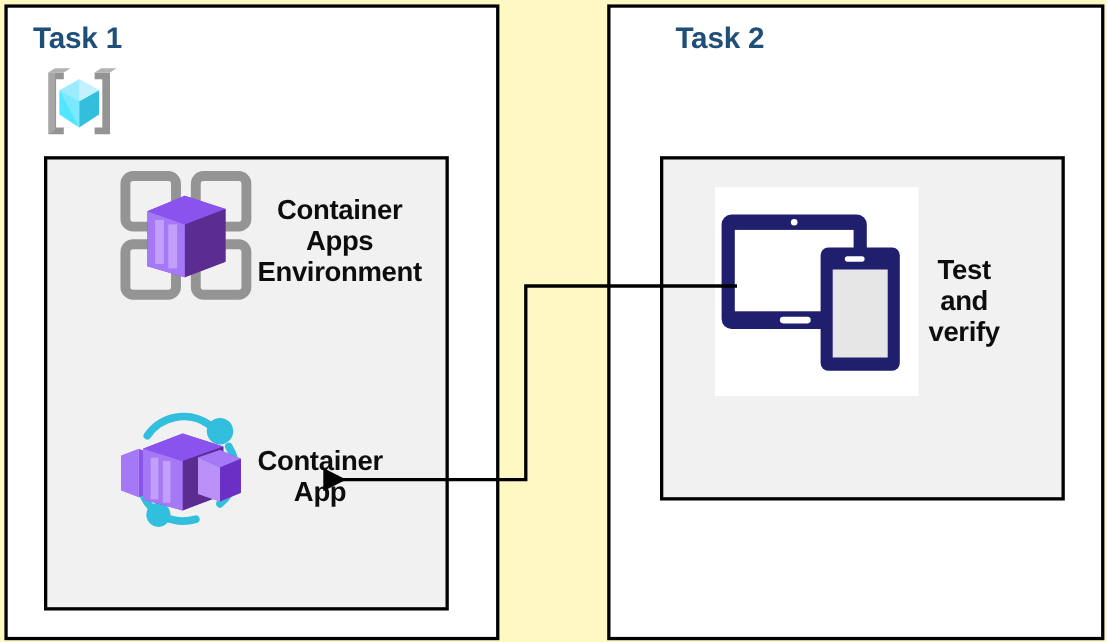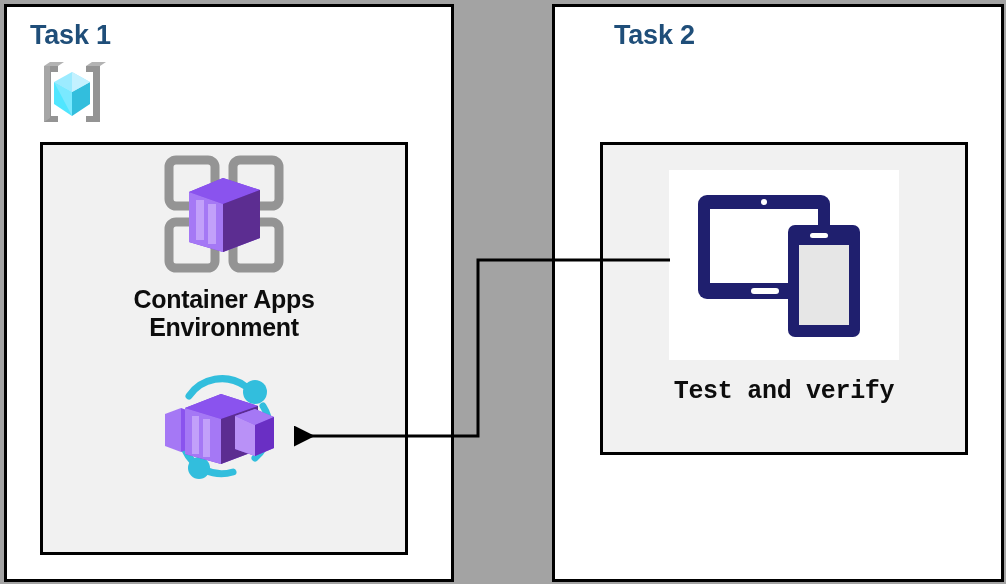--- a/index.html
+++ b/index.html
@@ -7,21 +7,21 @@
     padding: 0;
     background: #ffffff;
   }
   body {
     font-family: "Liberation Sans", sans-serif;
   }
   #canvas {
     position: relative;
     width: 1006px;
     height: 584px;
-    background: #a3a3a3;
+    background: #fef9c3;
     overflow: hidden;
   }
 
   
   .task-panel {
     position: absolute;
     background: #ffffff;
     border: 3px solid #000000;
     box-sizing: border-box;
   }
@@ -63,21 +63,21 @@
     border: 3px solid #000000;
     box-sizing: border-box;
   }
   #task1-inner { left: 40px;  top: 142px; width: 368px; height: 413px; }
   #task2-inner { left: 600px; top: 142px; width: 368px; height: 313px; }
 
   
   .node {
     position: absolute;
     display: flex;
-    flex-direction: column;
+    flex-direction: row;
     align-items: center;
   }
   .node-label {
     font-size: 25px;
     font-weight: bold;
     color: #0d0d0d;
     text-align: center;
     line-height: 1.12;
     letter-spacing: -0.3px;
     white-space: pre-line;
@@ -91,21 +91,21 @@
 
   #node-test     { left: 650px; top: 170px; width: 268px; }
   #node-test .icon-backdrop {
     background: #ffffff;
     width: 230px;
     height: 190px;
     display: flex;
     align-items: center;
     justify-content: center;
   }
-  #node-test .node-label { margin-top: 18px; font-family: Liberation Mono, monospace; }
+  #node-test .node-label { margin-top: 18px; }
 
   
   #connector {
     position: absolute;
     left: 0;
     top: 0;
     width: 1006px;
     height: 584px;
     pointer-events: none;
   }
@@ -186,20 +186,21 @@
         <path d="M26 36 L62 47 L62 92 L26 82 Z" fill="#A578F5"></path>
         <rect x="33" y="44" width="7" height="38" fill="#C7A7FA" opacity="0.85"></rect>
         <rect x="44" y="47" width="7" height="38" fill="#C7A7FA" opacity="0.85"></rect>
 
         <path d="M76 44 L96 37 L115 45 L115 76 L96 84 L76 77 Z" fill="#8A53EE"></path>
         <path d="M76 44 L96 37 L115 45 L96 53 Z" fill="#A578F5"></path>
         <path d="M96 53 L115 45 L115 76 L96 84 Z" fill="#6A2FC4"></path>
         <path d="M76 44 L96 53 L96 84 L76 77 Z" fill="#B991F7"></path>
       </svg>
     </span>
+    <span class="node-label">Container App</span>
   </div>
 
   <div id="task2-panel" class="task-panel"></div>
 
   <div id="task2-title" class="task-title">Task 2</div>
 
   <div id="task2-inner" class="inner-box"></div>
 
   <div id="node-test" class="node">
     <span class="icon-backdrop">

